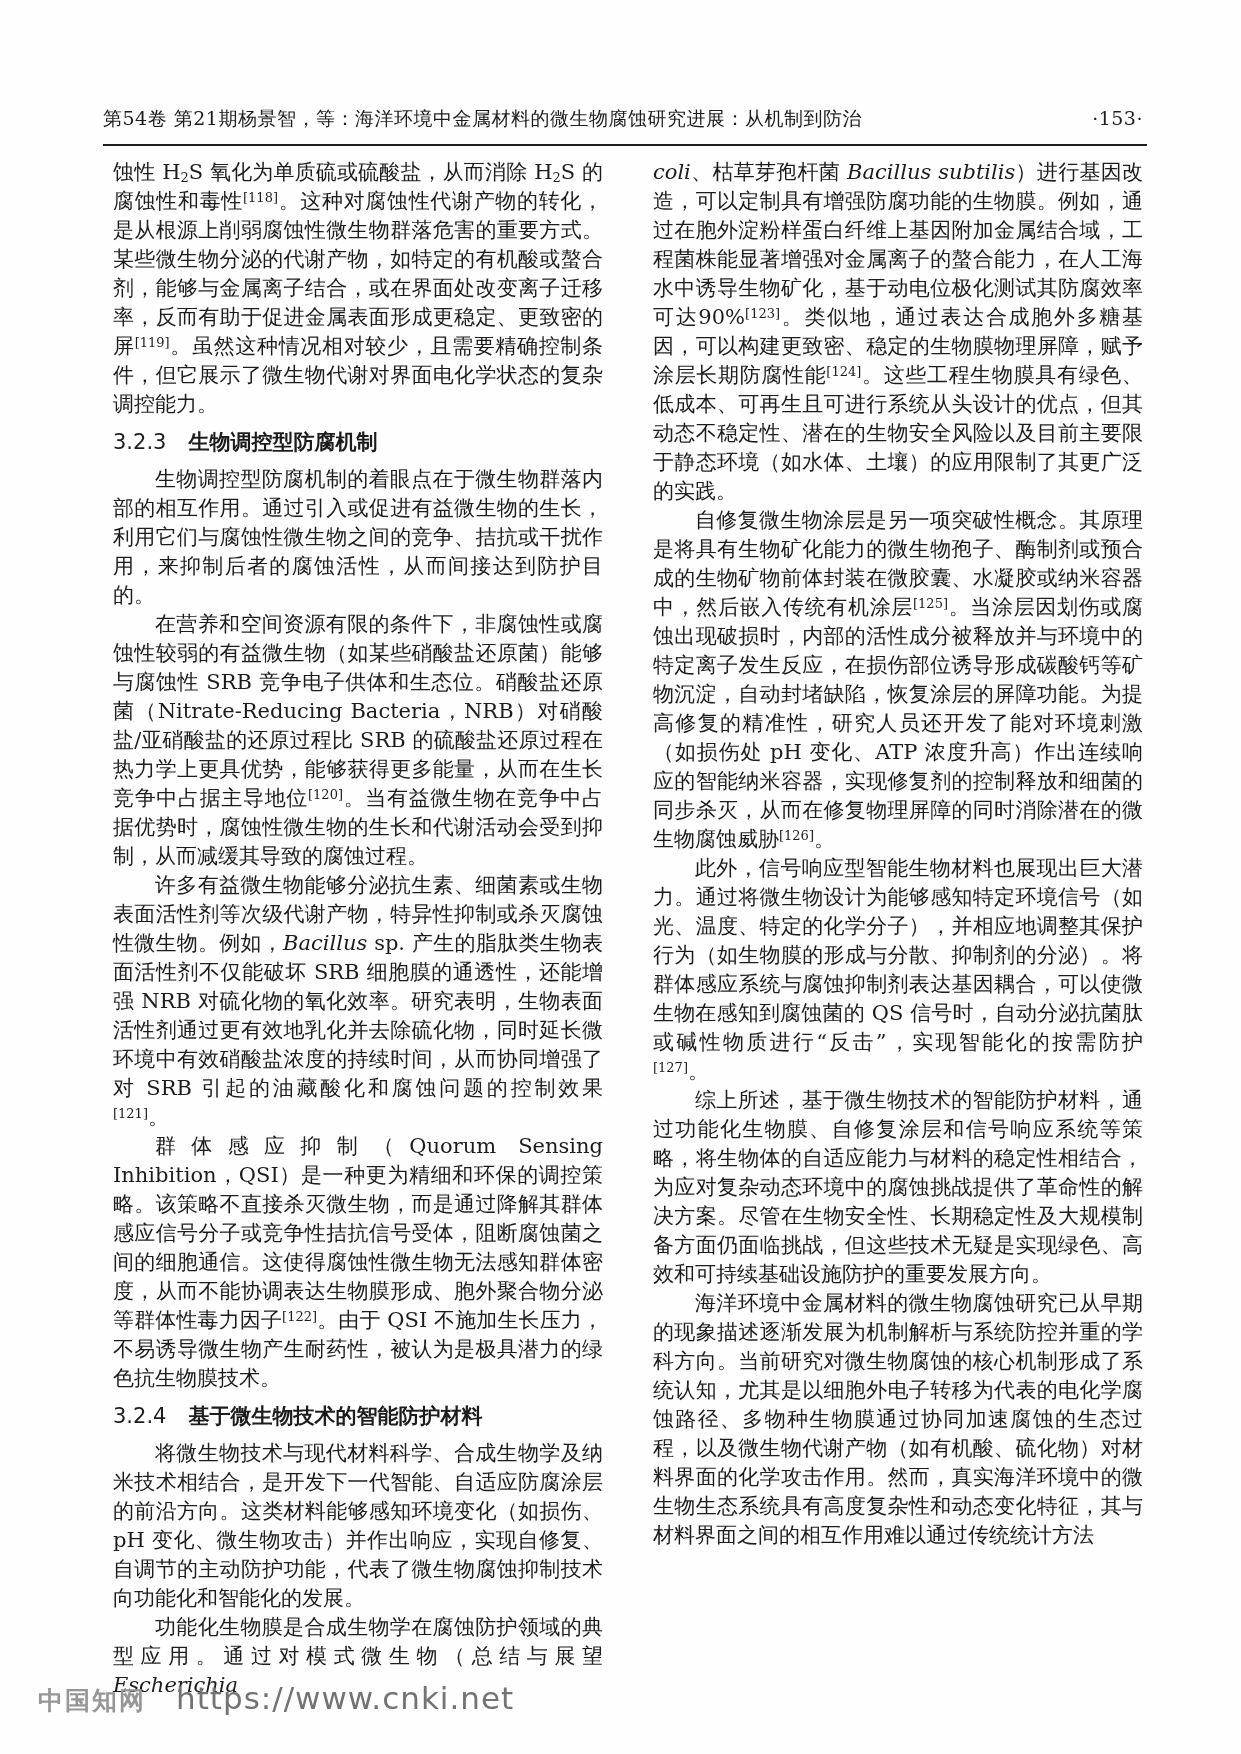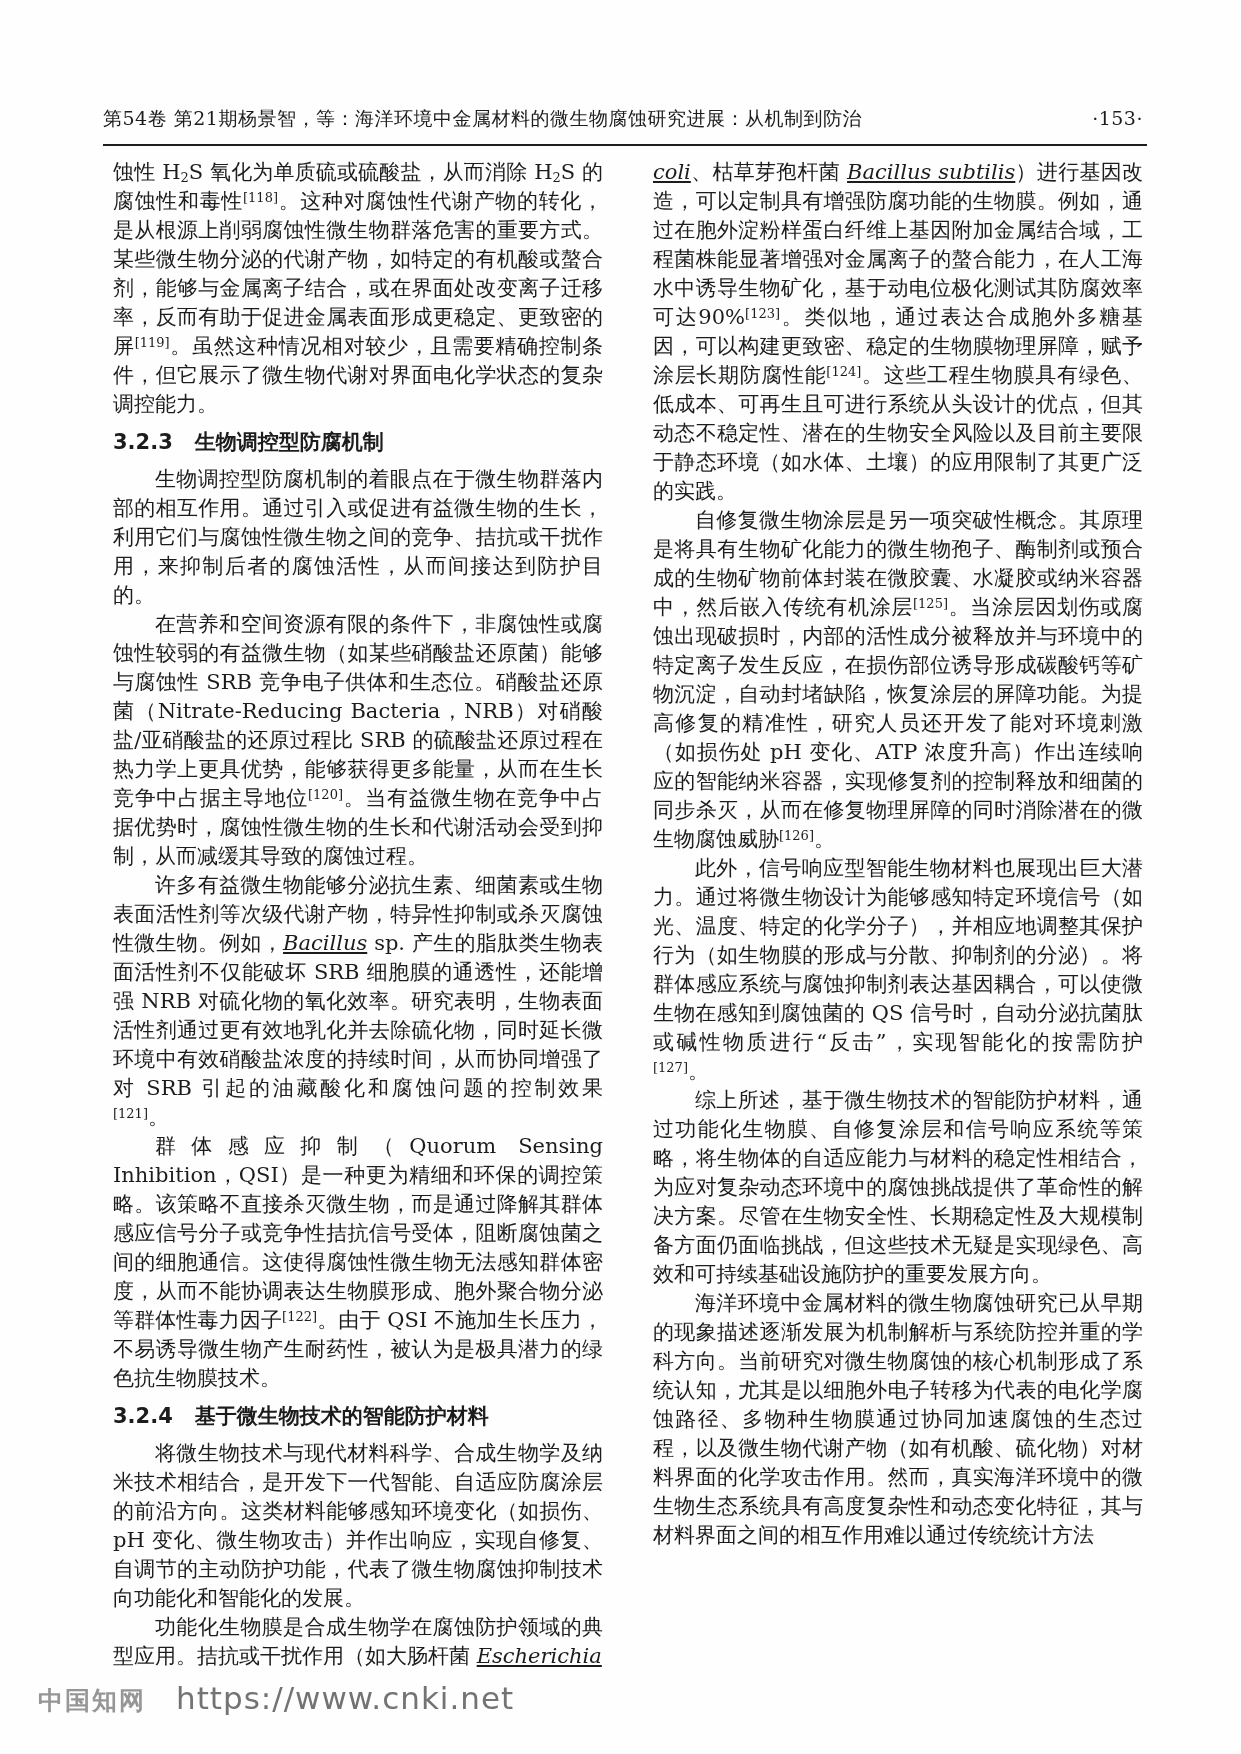--- a/index.html
+++ b/index.html
@@ -25,27 +25,27 @@
   
   .content{
     position:absolute;left:113px;top:158px;width:1030px;
     display:flex;gap:50px;
   }
   .col{width:498px;font-size:21px;line-height:29px;text-align:justify;}
   .para{margin:0;text-indent:2em;}
   .para-cont{text-indent:0;}
   .para sup{font-size:13px;line-height:0;vertical-align:6px;letter-spacing:0;}
   .para sub{font-size:13px;line-height:0;vertical-align:-3px;}
-  .para i{font-style:italic;text-decoration:underline;}
+  .para i{font-style:italic;}
   .h3{
     font-family:"DejaVu Sans","Liberation Sans",sans-serif;
     font-weight:bold;font-size:21px;line-height:29px;
     margin:9px 0 8px;text-indent:0;text-align:left;
   }
-  .h3 .num{margin-right:22px;font-weight:bold;}
+  .h3 .num{margin-right:22px;font-weight:normal;}
   .h2{
     font-family:"DejaVu Sans","Liberation Sans",sans-serif;
     font-weight:bold;font-size:28px;line-height:34px;
     margin:30px 0 26px;text-indent:0;text-align:left;
   }
   .h2 .num{margin-right:28px;}
   
   .footer{
     position:absolute;left:38px;top:1680px;
     display:flex;align-items:baseline;gap:30px;
@@ -75,21 +75,21 @@
   <div class="content">
     <div class="col">
         <p class="para para-cont"><span>蚀性 H</span><sub>2</sub><span>S 氧化为单质硫或硫酸盐，从而消除 H</span><sub>2</sub><span>S 的腐蚀性和毒性</span><sup>[118]</sup><span>。这种对腐蚀性代谢产物的转化，是从根源上削弱腐蚀性微生物群落危害的重要方式。某些微生物分泌的代谢产物，如特定的有机酸或螯合剂，能够与金属离子结合，或在界面处改变离子迁移率，反而有助于促进金属表面形成更稳定、更致密的屏</span><sup>[119]</sup><span>。虽然这种情况相对较少，且需要精确控制条件，但它展示了微生物代谢对界面电化学状态的复杂调控能力。</span></p>
         <div class="h3"><span class="num">3.2.3</span><span>生物调控型防腐机制</span></div>
         <p class="para"><span>生物调控型防腐机制的着眼点在于微生物群落内部的相互作用。通过引入或促进有益微生物的生长，利用它们与腐蚀性微生物之间的竞争、拮抗或干扰作用，来抑制后者的腐蚀活性，从而间接达到防护目的。</span></p>
         <p class="para"><span>在营养和空间资源有限的条件下，非腐蚀性或腐蚀性较弱的有益微生物（如某些硝酸盐还原菌）能够与腐蚀性 SRB 竞争电子供体和生态位。硝酸盐还原菌（Nitrate-Reducing Bacteria，NRB）对硝酸盐/亚硝酸盐的还原过程比 SRB 的硫酸盐还原过程在热力学上更具优势，能够获得更多能量，从而在生长竞争中占据主导地位</span><sup>[120]</sup><span>。当有益微生物在竞争中占据优势时，腐蚀性微生物的生长和代谢活动会受到抑制，从而减缓其导致的腐蚀过程。</span></p>
         <p class="para"><span>许多有益微生物能够分泌抗生素、细菌素或生物表面活性剂等次级代谢产物，特异性抑制或杀灭腐蚀性微生物。例如，</span><i>Bacillus</i><span> sp. 产生的脂肽类生物表面活性剂不仅能破坏 SRB 细胞膜的通透性，还能增强 NRB 对硫化物的氧化效率。研究表明，生物表面活性剂通过更有效地乳化并去除硫化物，同时延长微环境中有效硝酸盐浓度的持续时间，从而协同增强了对 SRB 引起的油藏酸化和腐蚀问题的控制效果</span><sup>[121]</sup><span>。</span></p>
         <p class="para"><span>群体感应抑制（Quorum Sensing Inhibition，QSI）是一种更为精细和环保的调控策略。该策略不直接杀灭微生物，而是通过降解其群体感应信号分子或竞争性拮抗信号受体，阻断腐蚀菌之间的细胞通信。这使得腐蚀性微生物无法感知群体密度，从而不能协调表达生物膜形成、胞外聚合物分泌等群体性毒力因子</span><sup>[122]</sup><span>。由于 QSI 不施加生长压力，不易诱导微生物产生耐药性，被认为是极具潜力的绿色抗生物膜技术。</span></p>
         <div class="h3"><span class="num">3.2.4</span><span>基于微生物技术的智能防护材料</span></div>
         <p class="para"><span>将微生物技术与现代材料科学、合成生物学及纳米技术相结合，是开发下一代智能、自适应防腐涂层的前沿方向。这类材料能够感知环境变化（如损伤、pH 变化、微生物攻击）并作出响应，实现自修复、自调节的主动防护功能，代表了微生物腐蚀抑制技术向功能化和智能化的发展。</span></p>
-        <p class="para"><span>功能化生物膜是合成生物学在腐蚀防护领域的典型应用。拮抗或干扰作用（如大肠杆菌 </span><i>Escherichia</i></p>
+        <p class="para"><span>功能化生物膜是合成生物学在腐蚀防护领域的典型应用。通过对模式微生物（总结与展望 </span><i>Escherichia</i></p>
       </div>
     <div class="col">
         <p class="para para-cont"><i>coli</i><span>、枯草芽孢杆菌 </span><i>Bacillus subtilis</i><span>）进行基因改造，可以定制具有增强防腐功能的生物膜。例如，通过在胞外淀粉样蛋白纤维上基因附加金属结合域，工程菌株能显著增强对金属离子的螯合能力，在人工海水中诱导生物矿化，基于动电位极化测试其防腐效率可达90%</span><sup>[123]</sup><span>。类似地，通过表达合成胞外多糖基因，可以构建更致密、稳定的生物膜物理屏障，赋予涂层长期防腐性能</span><sup>[124]</sup><span>。这些工程生物膜具有绿色、低成本、可再生且可进行系统从头设计的优点，但其动态不稳定性、潜在的生物安全风险以及目前主要限于静态环境（如水体、土壤）的应用限制了其更广泛的实践。</span></p>
         <p class="para"><span>自修复微生物涂层是另一项突破性概念。其原理是将具有生物矿化能力的微生物孢子、酶制剂或预合成的生物矿物前体封装在微胶囊、水凝胶或纳米容器中，然后嵌入传统有机涂层</span><sup>[125]</sup><span>。当涂层因划伤或腐蚀出现破损时，内部的活性成分被释放并与环境中的特定离子发生反应，在损伤部位诱导形成碳酸钙等矿物沉淀，自动封堵缺陷，恢复涂层的屏障功能。为提高修复的精准性，研究人员还开发了能对环境刺激（如损伤处 pH 变化、ATP 浓度升高）作出连续响应的智能纳米容器，实现修复剂的控制释放和细菌的同步杀灭，从而在修复物理屏障的同时消除潜在的微生物腐蚀威胁</span><sup>[126]</sup><span>。</span></p>
         <p class="para"><span>此外，信号响应型智能生物材料也展现出巨大潜力。通过将微生物设计为能够感知特定环境信号（如光、温度、特定的化学分子），并相应地调整其保护行为（如生物膜的形成与分散、抑制剂的分泌）。将群体感应系统与腐蚀抑制剂表达基因耦合，可以使微生物在感知到腐蚀菌的 QS 信号时，自动分泌抗菌肽或碱性物质进行“反击”，实现智能化的按需防护</span><sup>[127]</sup><span>。</span></p>
         <p class="para"><span>综上所述，基于微生物技术的智能防护材料，通过功能化生物膜、自修复涂层和信号响应系统等策略，将生物体的自适应能力与材料的稳定性相结合，为应对复杂动态环境中的腐蚀挑战提供了革命性的解决方案。尽管在生物安全性、长期稳定性及大规模制备方面仍面临挑战，但这些技术无疑是实现绿色、高效和可持续基础设施防护的重要发展方向。</span></p>
         <p class="para"><span>海洋环境中金属材料的微生物腐蚀研究已从早期的现象描述逐渐发展为机制解析与系统防控并重的学科方向。当前研究对微生物腐蚀的核心机制形成了系统认知，尤其是以细胞外电子转移为代表的电化学腐蚀路径、多物种生物膜通过协同加速腐蚀的生态过程，以及微生物代谢产物（如有机酸、硫化物）对材料界面的化学攻击作用。然而，真实海洋环境中的微生物生态系统具有高度复杂性和动态变化特征，其与材料界面之间的相互作用难以通过传统统计方法</span></p>
       </div>
   </div>
 

